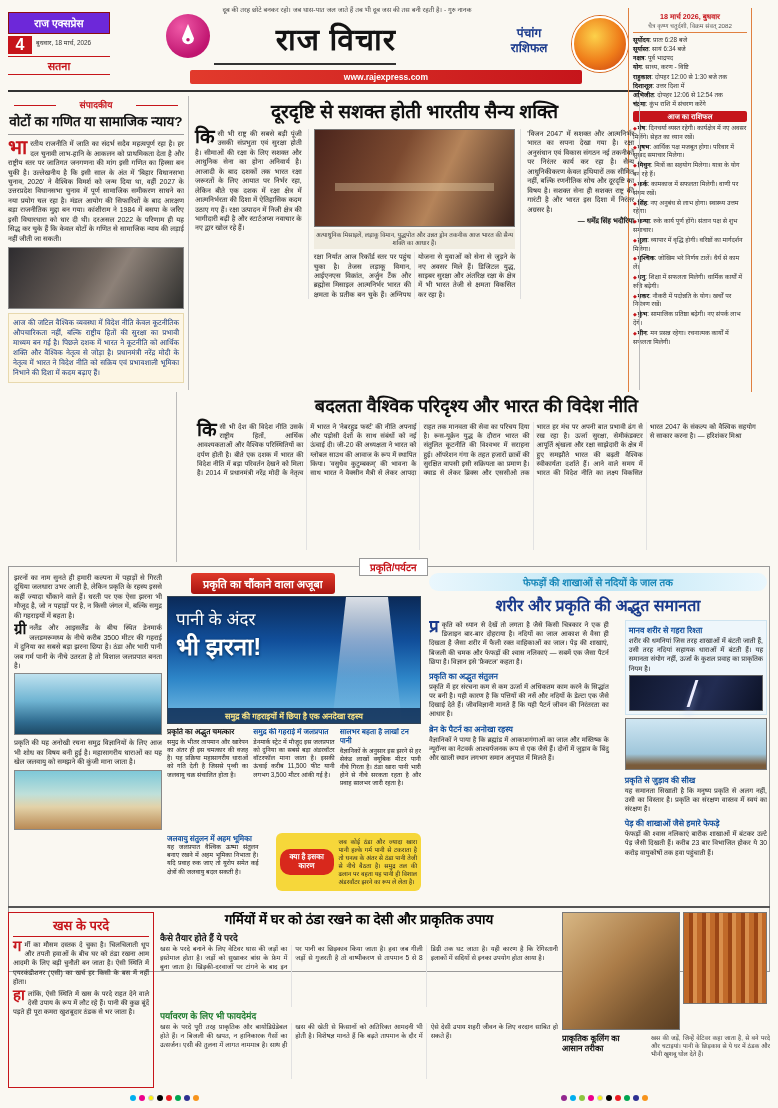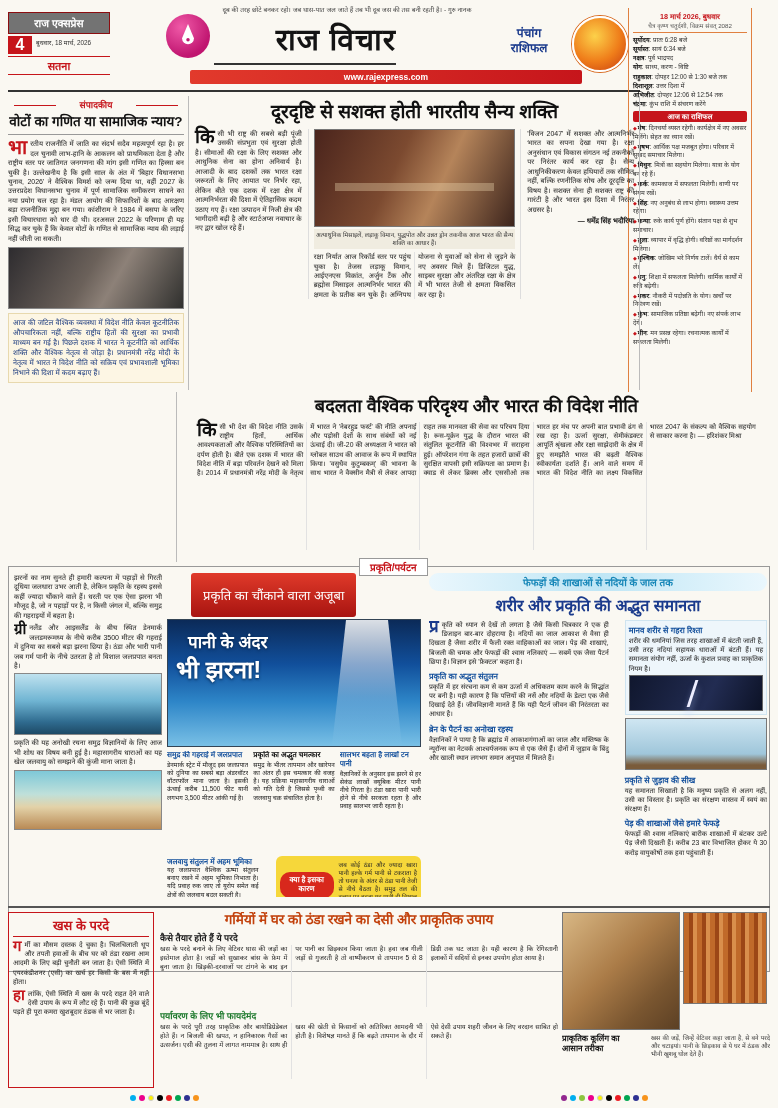--- a/index.html
+++ b/index.html
@@ -4,21 +4,21 @@
 <style>
   *{margin:0;padding:0;box-sizing:border-box}
   html,body{background:#ddd9d0}
   body{font-family:"Liberation Sans","DejaVu Sans",sans-serif}
   .page{position:relative;width:778px;height:1108px;margin:0 auto;background:#faf8f2;overflow:hidden;color:#1a1a1a}
   .jtxt{font-size:7px;line-height:1.35;text-align:justify;color:#222}
   .dropcap{float:left;font-weight:bold;margin:0 3px 0 0;line-height:.85}
   
   .quote-strip{position:absolute;top:5px;left:112px;width:470px;text-align:center;font-size:6.6px;color:#444}
   .mast-left{position:absolute;top:12px;left:8px;width:102px}
-  .brand-bar{background:#737373;color:#fff;font-weight:bold;font-size:10.5px;text-align:center;padding:3px 9px;border:1px solid #8c0d10}
+  .brand-bar{background:#6d28d9;color:#fff;font-weight:bold;font-size:10.5px;text-align:center;padding:3px 9px;border:1px solid #8c0d10}
   .mast-row{display:flex;align-items:stretch;margin-top:2px}
   .pageno{background:#c6151b;color:#fff;font-size:16px;font-weight:bold;width:24px;display:flex;align-items:center;justify-content:center}
   .date-txt{flex:1;font-size:6.4px;color:#333;padding:3px 0 0 4px;line-height:1.3}
   .city{color:#c6151b;font-weight:bold;font-size:11px;text-align:center;border-top:1px solid #c6151b;border-bottom:1px solid #c6151b;margin-top:2px;padding:1px 0}
   .logo-circ{position:absolute;top:14px;left:166px;width:44px;height:44px;border-radius:50%;background:radial-gradient(circle at 35% 30%,#f05aa8,#c01570 70%);display:flex;align-items:center;justify-content:center}
   .logo-circ svg{width:26px;height:26px}
   .paper-title{position:absolute;top:18px;left:214px;width:182px;text-align:right;font-size:30px;font-weight:900;color:#141414;letter-spacing:1px;border-bottom:2px solid #333;padding-bottom:4px}
   .website-bar{position:absolute;top:70px;left:190px;width:392px;background:linear-gradient(90deg,#e23a2c,#c6151b);color:#fff;font-size:8.5px;font-weight:bold;text-align:center;padding:2px 0;border-radius:2px}
   .panchang-label{position:absolute;top:26px;left:494px;width:70px;text-align:center;color:#1a3a8c;font-weight:900;font-size:12px;line-height:1.25}
   .emblem{position:absolute;top:16px;left:572px;width:56px;height:56px;border-radius:50%;background:radial-gradient(circle at 40% 35%,#fcd14a,#ef7d1a 55%,#c63a10);border:2px solid #fff;box-shadow:0 0 0 1px #d86a20}
@@ -57,24 +57,24 @@
   .foreign{position:absolute;top:392px;left:176px;width:582px;height:170px;border-left:1px solid #bbb;padding:0 2px 0 20px;overflow:hidden}
   .for-headline{font-size:18px;font-weight:900;text-align:center;color:#101010;margin:1px 0 5px}
   .for-body{column-count:5;column-gap:7px;column-rule:1px solid #e2e2e2;font-size:6.8px;line-height:1.35;text-align:justify;color:#222;height:128px}
   
   .nature{position:absolute;top:566px;left:8px;width:762px;height:406px;border:1px solid #999}
   .nature-tab{position:absolute;top:-9px;left:350px;background:#fff;border:1px solid #999;color:#c6151b;font-weight:900;font-size:10px;padding:1px 10px}
   .nat-left{position:absolute;top:6px;left:5px;width:148px;height:324px;overflow:hidden}
   .nat-photo1{height:62px;background:linear-gradient(180deg,#bfe2ef,#6fb4d2 45%,#2f6b8f 80%,#1d4a66);border:1px solid #888;margin:3px 0}
   .nat-photo2{height:60px;background:linear-gradient(180deg,#7ec8d8,#bfe0da 40%,#e3d2a8 62%,#b98a55);border:1px solid #888;margin-top:3px}
   .nat-center{position:absolute;top:6px;left:158px;width:254px;height:324px;overflow:hidden}
-  .kicker{display:inline-block;background:linear-gradient(#e03a2a,#a81410);color:#fff;font-size:13px;font-weight:normal;padding:13px 12px;border-radius:3px;margin:0 0 2px 24px}
+  .kicker{display:inline-block;background:linear-gradient(#e03a2a,#a81410);color:#fff;font-size:11px;font-weight:bold;padding:3px 12px;border-radius:3px;margin:0 0 2px 24px}
   .uw-img{position:relative;height:128px;background:linear-gradient(180deg,#0b2a58,#114f9b 35%,#2e86c8 65%,#79c0e6);border:1px solid #345;overflow:hidden}
   .uw-img:before{content:"";position:absolute;right:18px;top:0;width:70px;height:100%;background:linear-gradient(180deg,rgba(255,255,255,.85),rgba(255,255,255,.25) 60%,rgba(255,255,255,0));clip-path:polygon(20% 0,80% 0,100% 100%,0 100%)}
-  .uw-t1{position:absolute;top:10px;left:20px;font-size:17px;font-weight:700;color:#fff;text-shadow:0 1px 3px #05264d}
+  .uw-t1{position:absolute;top:10px;left:8px;font-size:17px;font-weight:400;color:#fff;text-shadow:0 1px 3px #05264d}
   .uw-t2{position:absolute;top:32px;left:8px;font-size:24px;font-weight:900;color:#fff;text-shadow:0 1px 3px #05264d}
   .uw-sub{position:absolute;bottom:0;left:0;width:100%;background:rgba(8,34,74,.8);color:#ffe98a;font-size:8px;font-weight:bold;text-align:center;padding:2px 0}
   .uw-row3{display:flex;gap:5px;margin-top:4px;height:96px}
   .uw-mini{flex:1;overflow:hidden}
   .uw-mini h4{font-size:7.4px;line-height:1.2;margin-bottom:1px}
   .uw-mini .tt{font-size:6.3px;line-height:1.3;text-align:justify;color:#222}
   .blue-h{color:#14509c}.black-h{color:#111}
   .uw-row4{display:flex;gap:17px;margin-top:9px;height:58px}
   .uw-box4{flex:1;overflow:hidden}
   .cause{flex:1.5;background:#f6d73a;border-radius:6px;padding:3px 4px;display:flex;gap:5px;align-items:center;overflow:hidden}
@@ -89,21 +89,21 @@
   .subhead{font-size:8px;font-weight:700;color:#14509c;margin:4px 0 1px}
   .sim-box{background:#eef6fb;border:1px solid #cfe4f0;padding:3px;margin-bottom:3px}
   .lightning{height:36px;background:linear-gradient(115deg,#10172e,#222c52 60%,#0c1226),linear-gradient(#fff,#fff);border:1px solid #666;position:relative;margin-top:2px}
   .lightning:after{content:"";position:absolute;left:46%;top:4px;width:3px;height:80%;background:#eef;transform:skewX(-18deg);box-shadow:2px 8px 6px rgba(180,200,255,.5)}
   .tree-img{height:52px;background:linear-gradient(180deg,#cfe6f2,#9fc6da 70%,#7a5b3a 92%);border:1px solid #777;margin:3px 0}
   
   .bottom{position:absolute;top:906px;left:8px;width:762px;height:184px;border-top:2px solid #555}
   .khas{position:absolute;top:4px;left:0;width:146px;height:176px;border:1px solid #c6151b;padding:3px 4px;overflow:hidden}
   .khas-title{color:#c6151b;font-size:13px;font-weight:900;text-align:center;border-bottom:1px solid #c6151b;padding-bottom:2px;margin-bottom:3px}
   .cooling{position:absolute;top:4px;left:152px;width:398px;height:178px;overflow:hidden}
-  .cool-headline{color:#c2410c;font-size:13.5px;font-weight:900;text-align:center;line-height:1.2;margin-bottom:3px}
+  .cool-headline{color:#000000;font-size:13.5px;font-weight:900;text-align:center;line-height:1.2;margin-bottom:3px}
   .cool-sub{font-size:9px;font-weight:900;margin:2px 0 1px}
   .green{color:#1f7a2e}
   .threecol{column-count:3;column-gap:8px;column-rule:1px solid #e2e2e2;font-size:6.6px;line-height:1.35;text-align:justify;color:#222}
   .photos{position:absolute;top:4px;left:554px;width:208px;height:178px;overflow:hidden}
   .ph-row{display:flex;gap:3px;align-items:flex-start}
   .ph1{width:118px;height:118px;background:linear-gradient(135deg,#d8b784,#ab7c48 45%,#7a5630 75%,#5c4024);border:1px solid #777}
   .ph2{width:84px;height:92px;background:repeating-linear-gradient(90deg,#c06a2a 0 5px,#9c4716 5px 9px,#d98f4c 9px 13px);border:1px solid #777}
   .ph-bottom{display:flex;gap:17px;margin-top:4px}
   .ph-label{width:72px;font-size:8.2px;font-weight:900;color:#111;line-height:1.25;flex:none}
   .ph-caption{font-size:6.2px;line-height:1.3;color:#333;text-align:justify}
@@ -218,29 +218,30 @@
       <div class="nat-photo1"></div>
       <div class="jtxt">प्रकृति की यह अनोखी रचना समुद्र विज्ञानियों के लिए आज भी शोध का विषय बनी हुई है। महासागरीय धाराओं का यह खेल जलवायु को समझने की कुंजी माना जाता है।</div>
       <div class="nat-photo2"></div>
     </div>
 
     <div class="nat-center">
       <div class="kicker">प्रकृति का चौंकाने वाला अजूबा</div>
       <div class="uw-img">
         <div class="uw-t1">पानी के अंदर</div>
         <div class="uw-t2">भी झरना!</div>
+        <div class="uw-sub">समुद्र की गहराइयों में छिपा है एक अनदेखा रहस्य</div>
       </div>
       <div class="uw-row3">
+        <div class="uw-mini">
+          <h4 class="black-h">प्रकृति का अद्भुत चमत्कार</h4>
+          <div class="tt">समुद्र के भीतर तापमान और खारेपन का अंतर ही इस चमत्कार की वजह है। यह प्रक्रिया महासागरीय धाराओं को गति देती है जिससे पृथ्वी का जलवायु चक्र संचालित होता है।</div>
+        </div>
         <div class="uw-mini">
           <h4 class="blue-h">समुद्र की गहराई में जलप्रपात</h4>
           <div class="tt">डेनमार्क स्ट्रेट में मौजूद इस जलप्रपात को दुनिया का सबसे बड़ा अंडरवॉटर वॉटरफॉल माना जाता है। इसकी ऊंचाई करीब 11,500 फीट यानी लगभग 3,500 मीटर आंकी गई है।</div>
-        </div>
-        <div class="uw-mini">
-          <h4 class="black-h">प्रकृति का अद्भुत चमत्कार</h4>
-          <div class="tt">समुद्र के भीतर तापमान और खारेपन का अंतर ही इस चमत्कार की वजह है। यह प्रक्रिया महासागरीय धाराओं को गति देती है जिससे पृथ्वी का जलवायु चक्र संचालित होता है।</div>
         </div>
         <div class="uw-mini">
           <h4 class="blue-h">सालभर बहता है लाखों टन पानी</h4>
           <div class="tt">वैज्ञानिकों के अनुसार इस झरने से हर सेकंड लाखों क्यूबिक मीटर पानी नीचे गिरता है। ठंडा खारा पानी भारी होने से नीचे सरकता रहता है और प्रवाह सालभर जारी रहता है।</div>
         </div>
       </div>
       <div class="uw-row4">
         <div class="uw-box4">
           <h4 class="blue-h" style="font-size:7.4px">जलवायु संतुलन में अहम भूमिका</h4>
           <div class="tt" style="font-size:6.3px;line-height:1.3;text-align:justify">यह जलप्रपात वैश्विक ऊष्मा संतुलन बनाए रखने में अहम भूमिका निभाता है। यदि प्रवाह रुक जाए तो यूरोप समेत कई क्षेत्रों की जलवायु बदल सकती है।</div>

